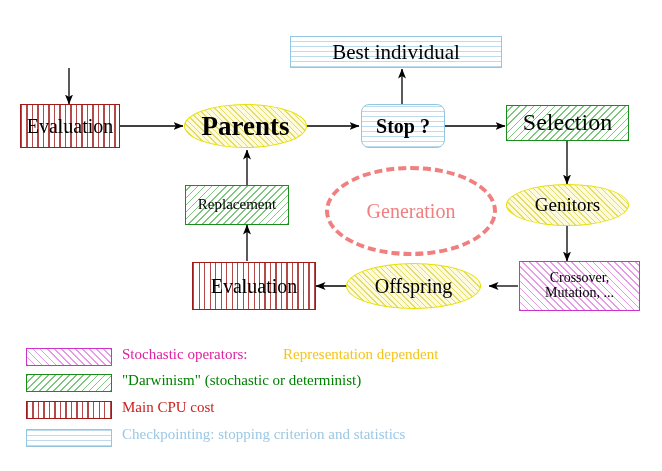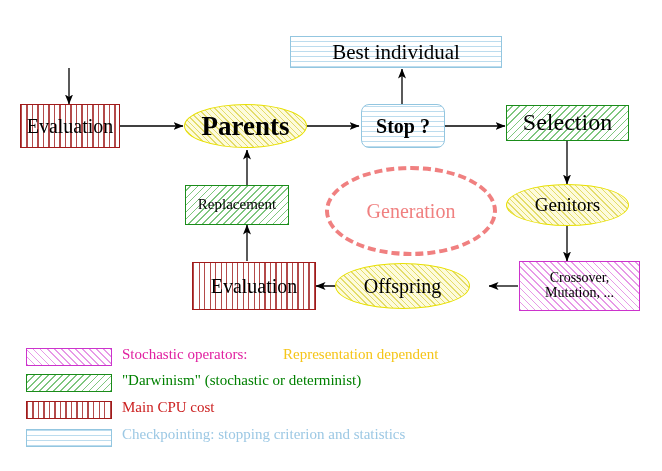--- a/index.html
+++ b/index.html
@@ -198,21 +198,21 @@
   </div>
 
   <div class="node fill-yellow ellipse" style="left:506px; top:184px; width:123px; height:42px; font-size:19px;">
     <span class="label">Genitors</span>
   </div>
 
   <div class="node fill-red" style="left:192px; top:262px; width:124px; height:48px; font-size:20px;">
     <span class="label">Evaluation</span>
   </div>
 
-  <div class="node fill-yellow ellipse" style="left:335px; top:263px; width:135px; height:46px; font-size:20px;">
+  <div class="node fill-yellow ellipse" style="left:346px; top:263px; width:135px; height:46px; font-size:20px;">
     <span class="label">Offspring</span>
   </div>
 
   <div class="node fill-magenta" style="left:519px; top:261px; width:121px; height:50px; font-size:14px;">
     <span class="label">Crossover,
 Mutation, ...</span>
   </div>
 
   <div class="legend-swatch fill-magenta" style="left:26px; top:348px;"></div>
   <div class="legend-text lt-magenta" style="left:122px; top:346px; font-size:15px;">Stochastic operators:</div>

